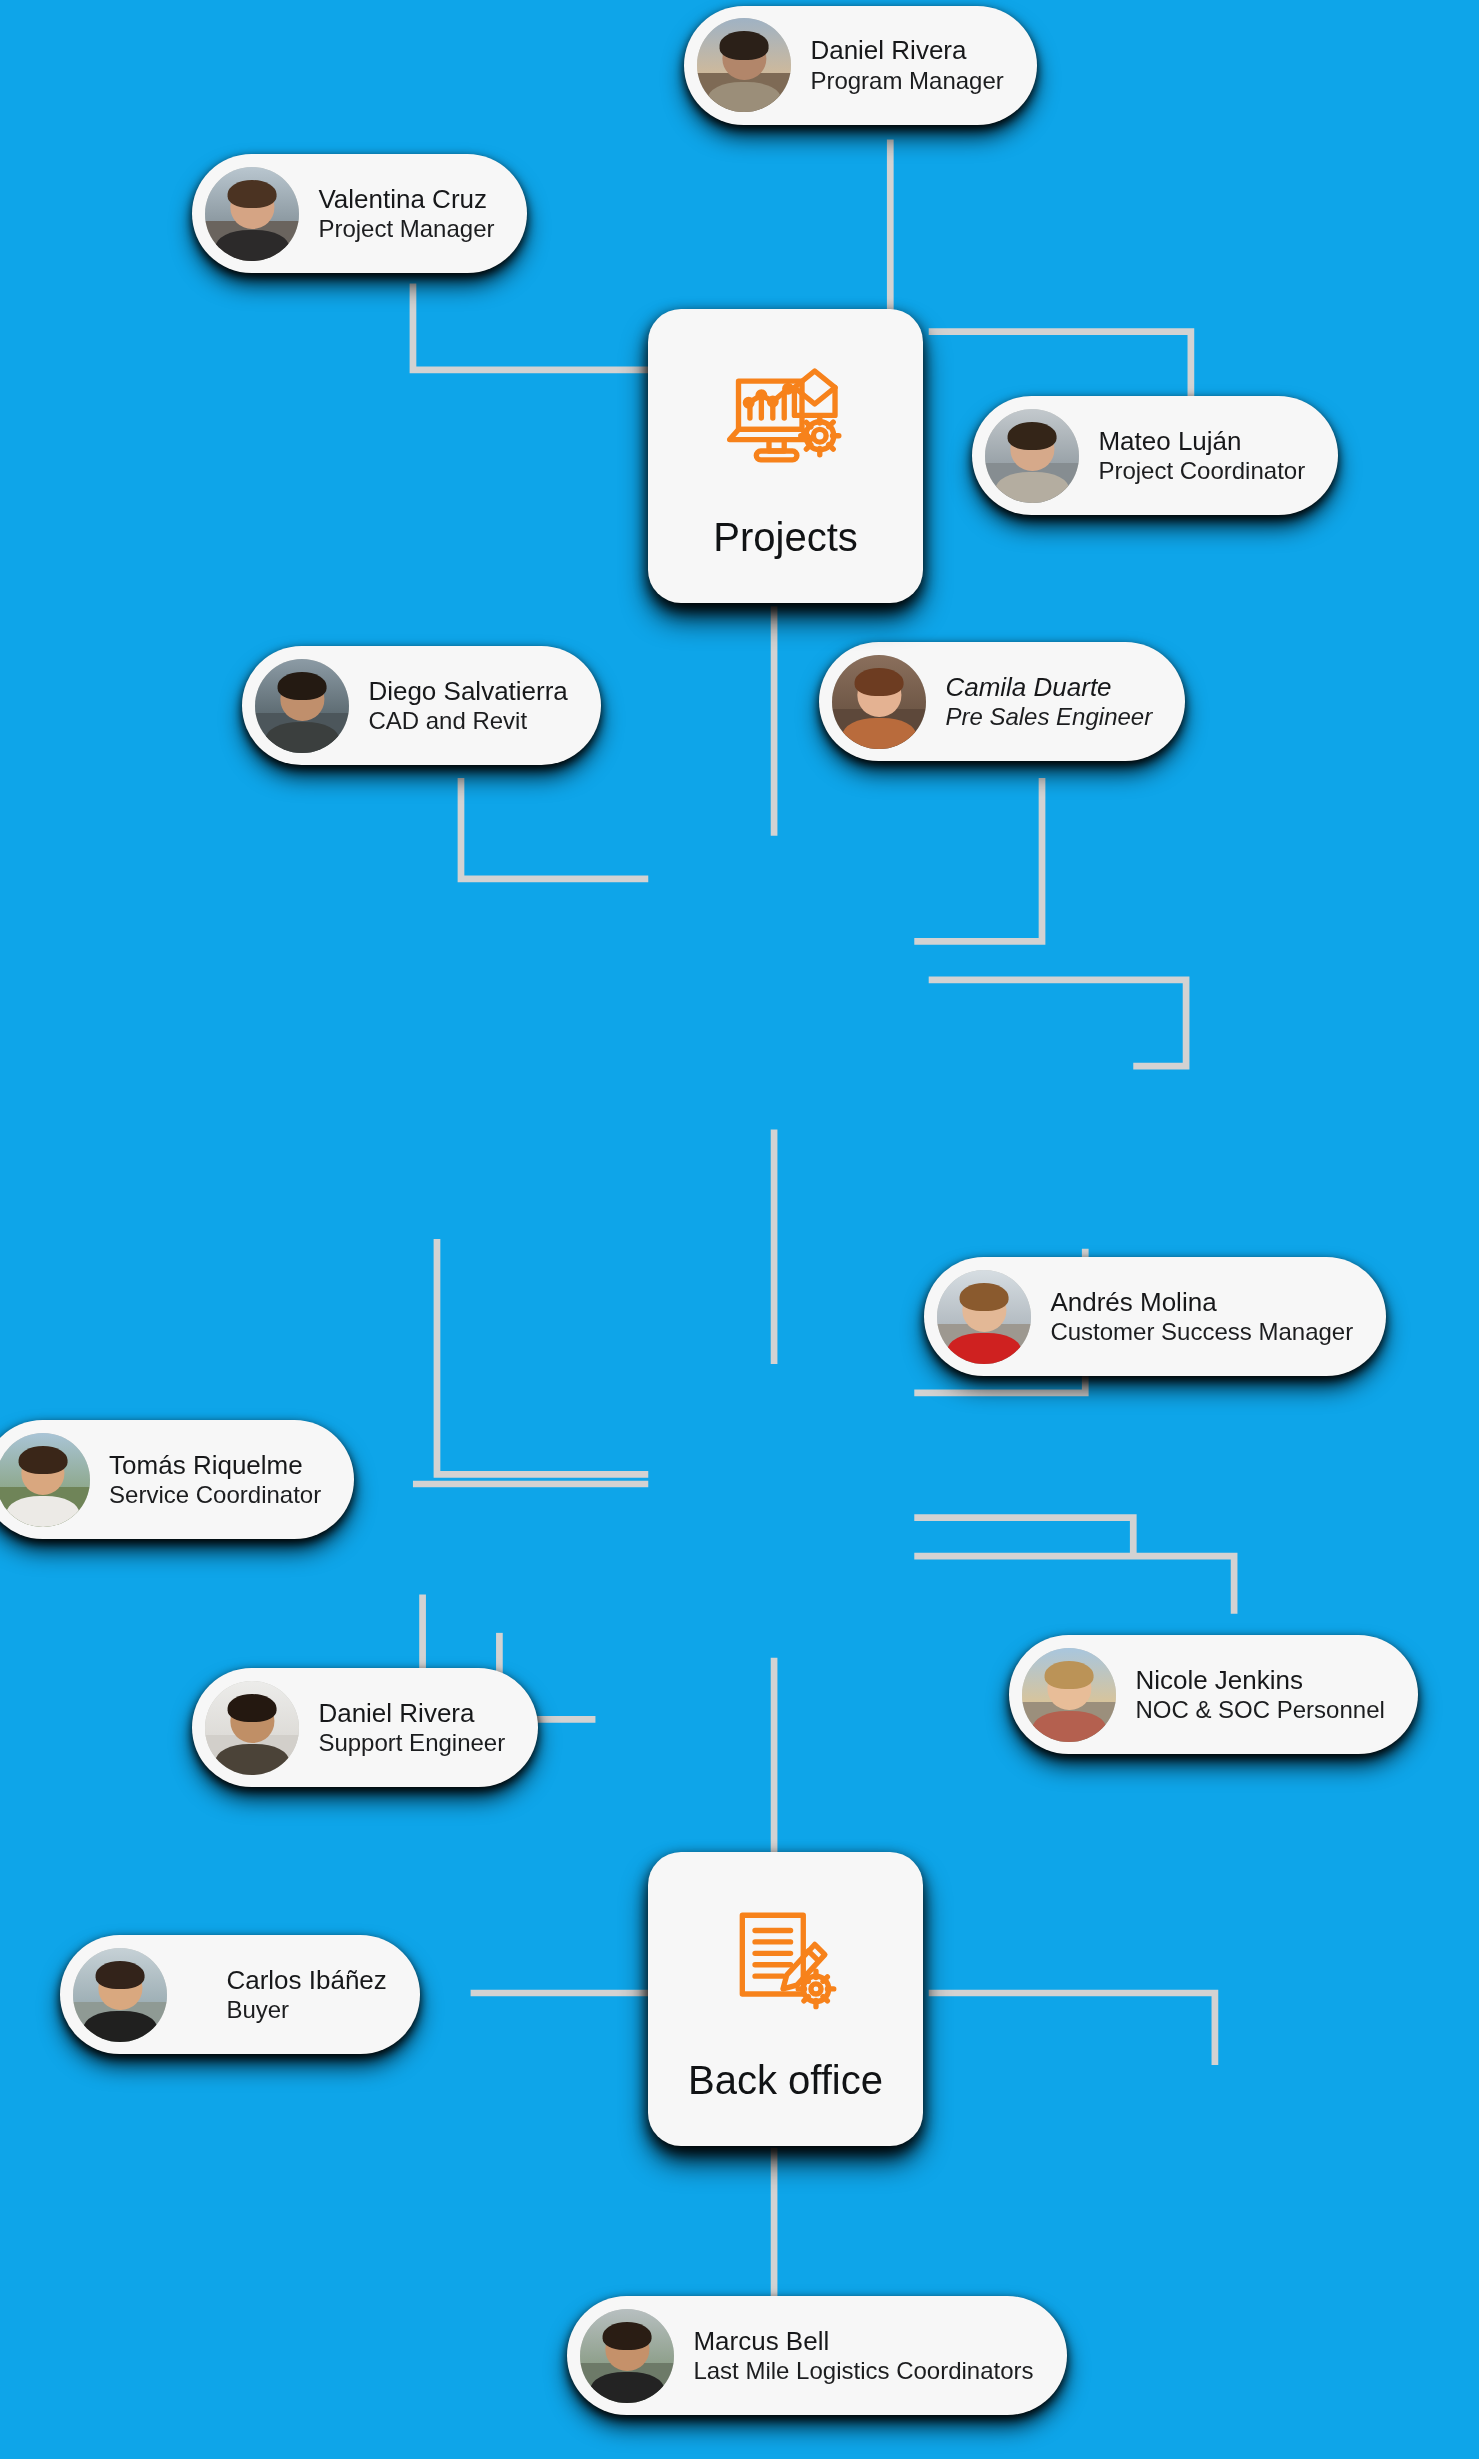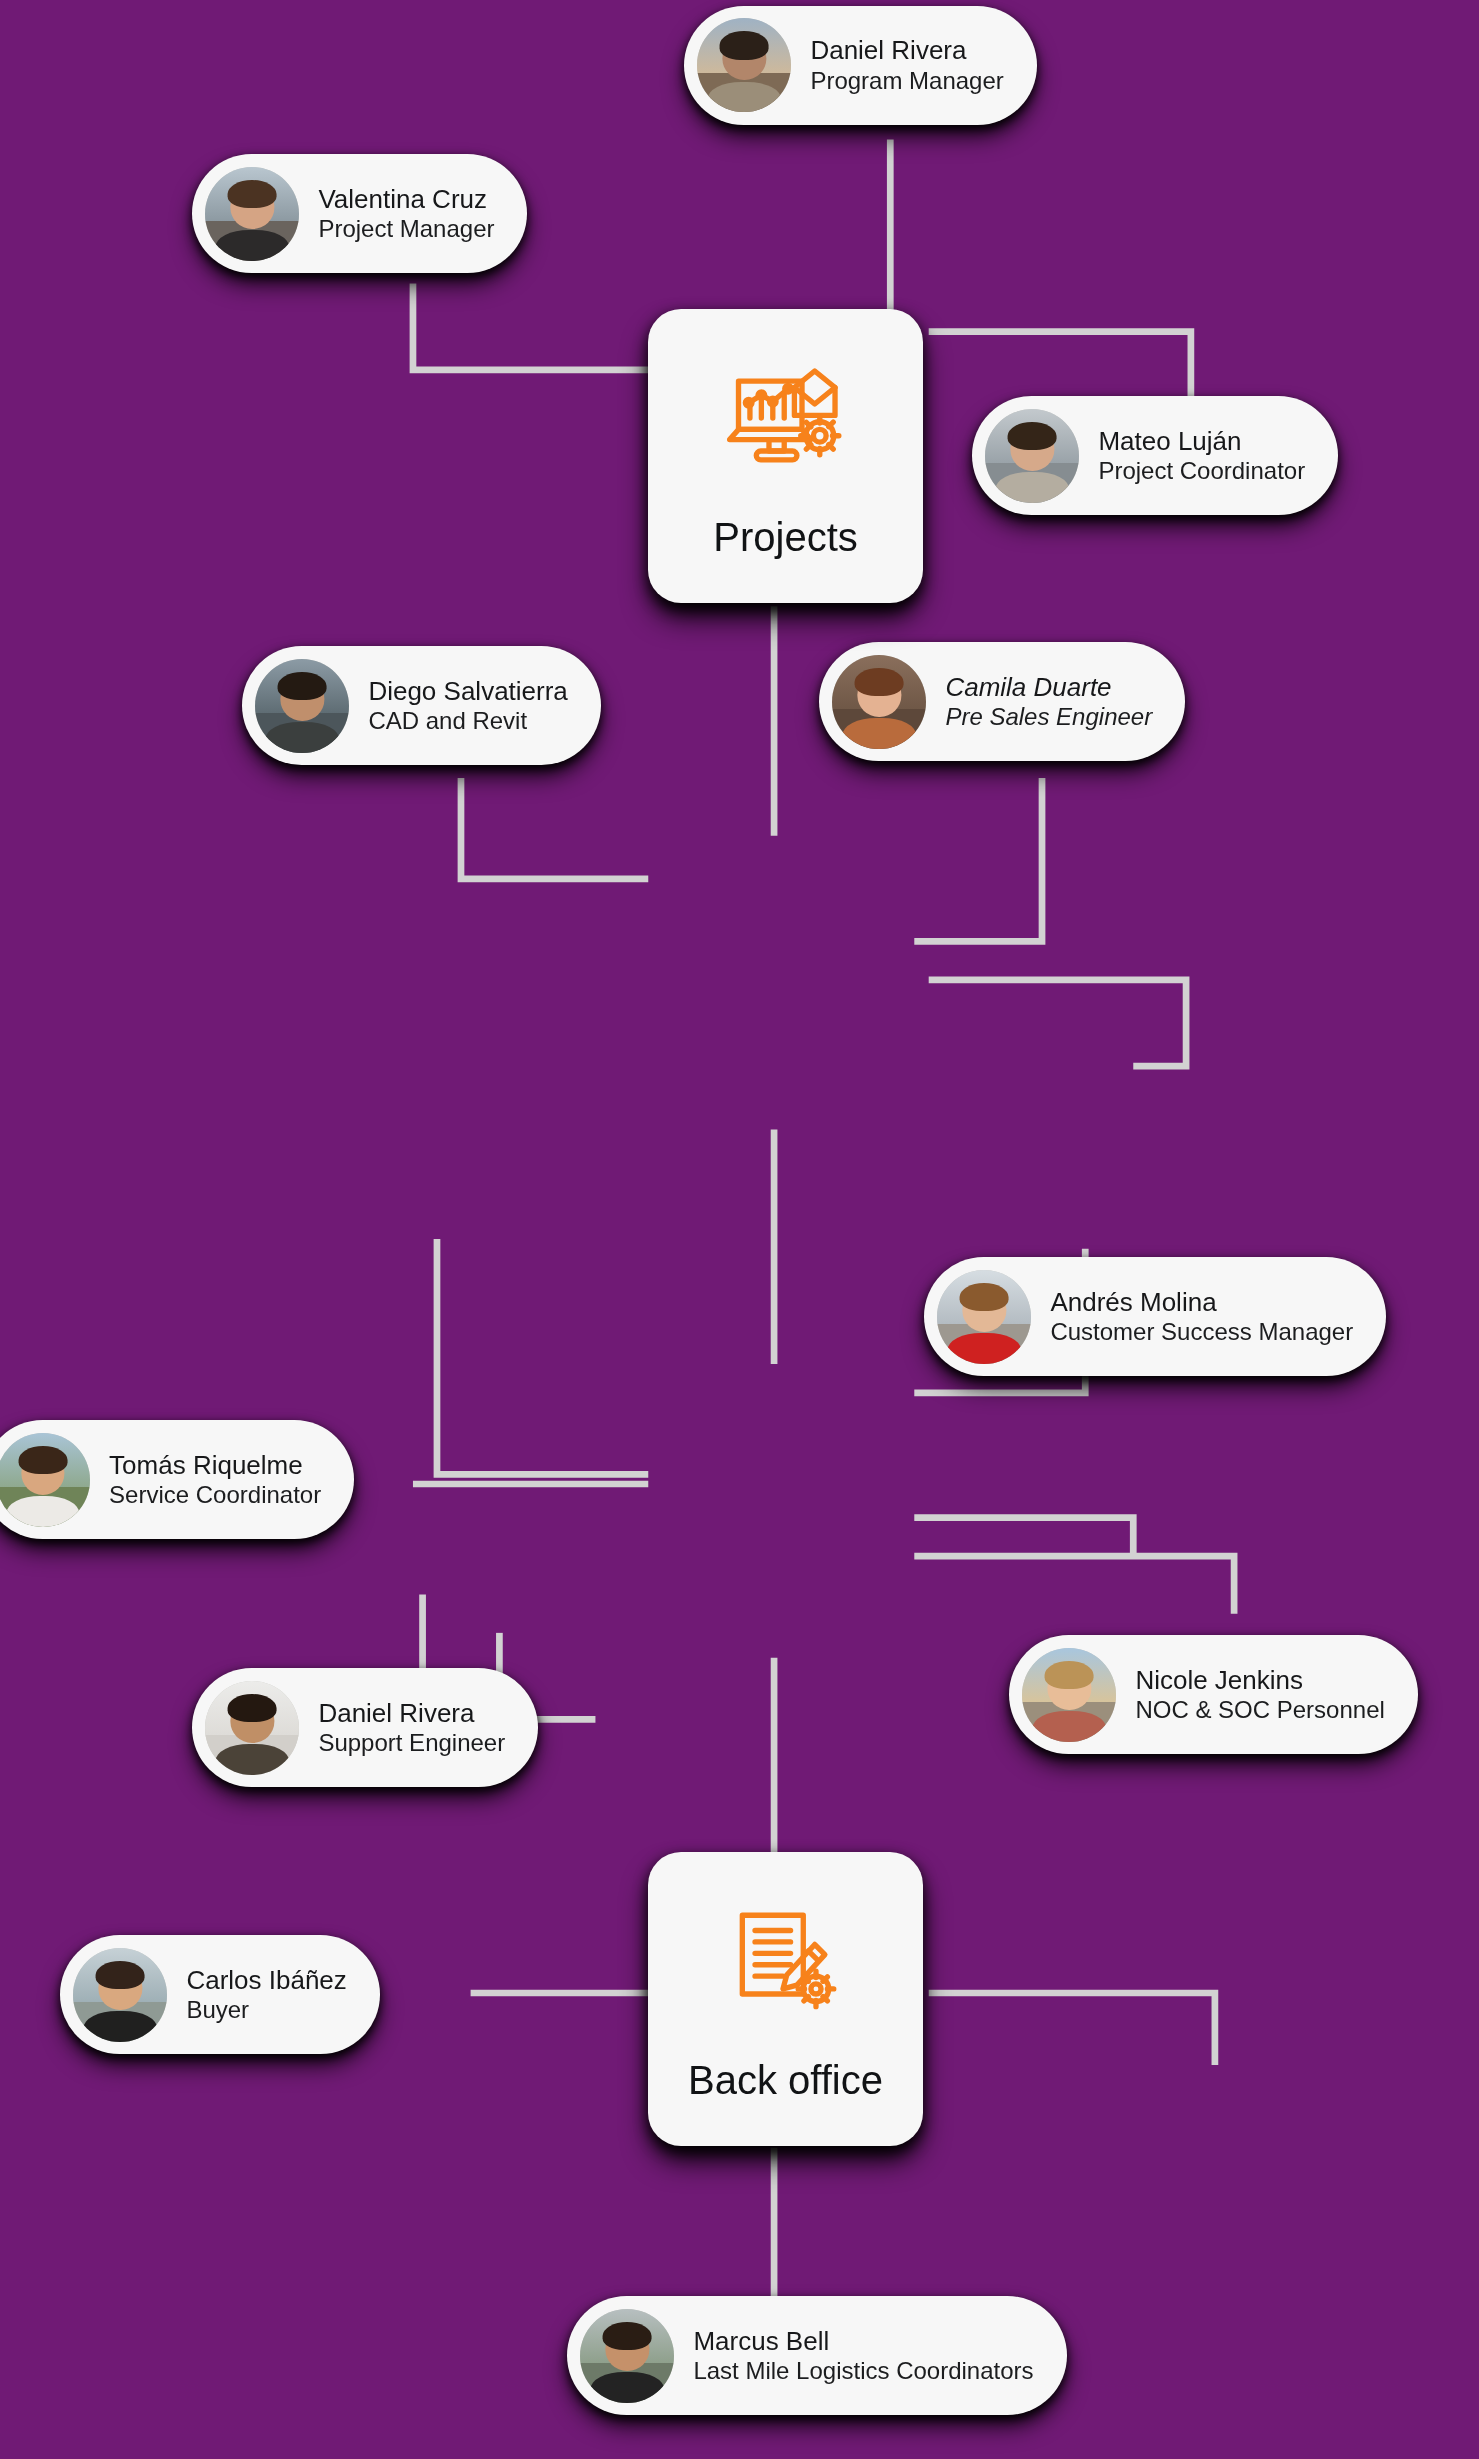--- a/index.html
+++ b/index.html
@@ -7,21 +7,21 @@
     background: #000;
     width: 1479px;
     height: 2459px;
     overflow: hidden;
     font-family: "Liberation Sans", sans-serif;
   }
   #chart {
     position: relative;
     width: 1479px;
     height: 2459px;
-    background: #701a75;
+    background: #0ea5e9;
   }
   
   #connectors {
     position: absolute;
     left: 0; top: 0;
     width: 1479px; height: 2459px;
     z-index: 1;
     pointer-events: none;
   }
   
@@ -248,21 +248,21 @@
       <div class="body" style="background:#b4604f;"></div>
       <div class="head" style="background:#e8bd98;"></div>
       <div class="hair" style="background:#bb9357;"></div>
     </div>
     <div class="ptext">
       <div class="pname">Nicole Jenkins</div>
       <div class="prole">NOC &amp; SOC Personnel</div>
     </div>
   </div>
 
-  <div class="person" style="left:60px; top:1935px;">
+  <div class="person" style="left:60px; top:1935px;gap:40px;">
     <div class="avatar">
       <div class="sky" style="background:linear-gradient(180deg,#c6d1d6,#9fb0b6);"></div>
       <div class="ground" style="background:#8f9a94;"></div>
       <div class="body" style="background:#20201f;"></div>
       <div class="head" style="background:#d9a87f;"></div>
       <div class="hair" style="background:#33231a;"></div>
     </div>
     <div class="ptext">
       <div class="pname">Carlos Ibáñez</div>
       <div class="prole">Buyer</div>

